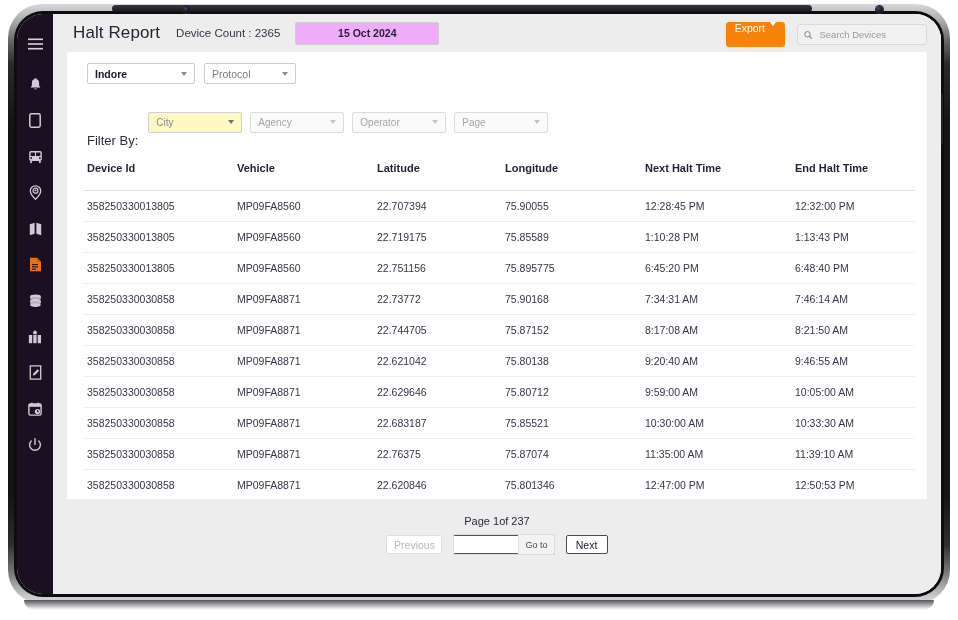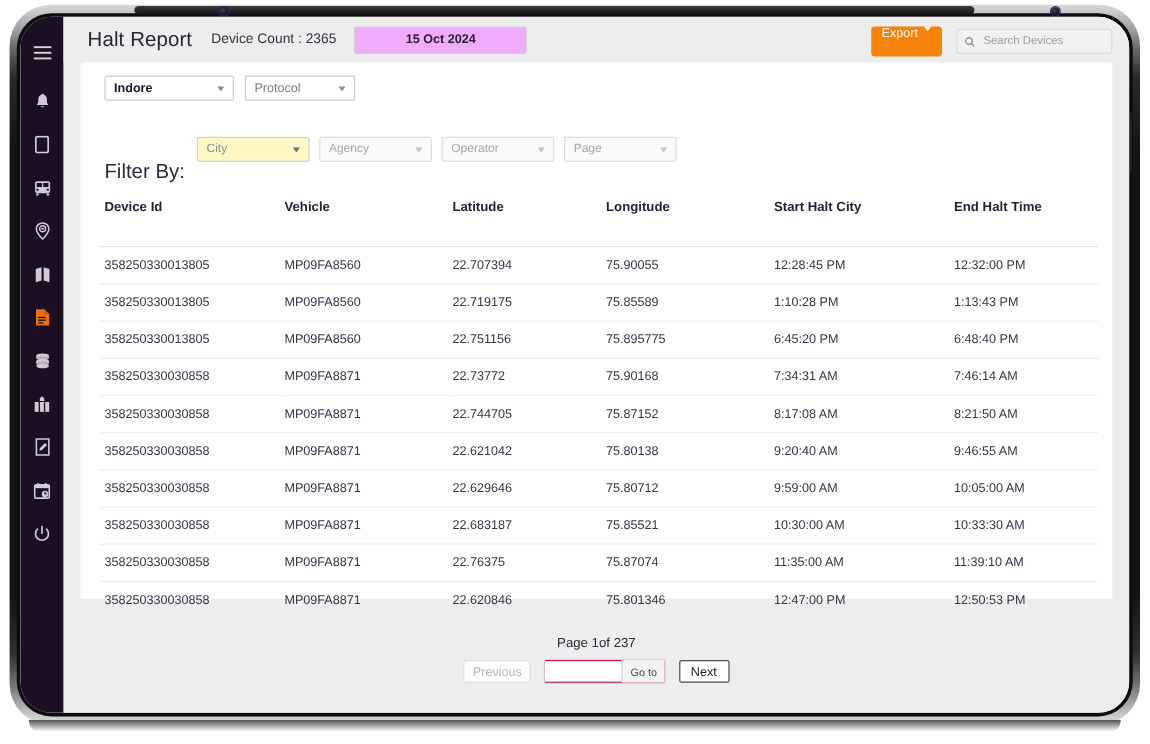--- a/index.html
+++ b/index.html
@@ -245,21 +245,21 @@
   }
 
   
   #filter-row {
     display: flex;
     align-items: center;
     padding: 12px 0 0 20px;
     gap: 8px;
   }
   #filter-label {
-    font-size: 17px;
+    font-size: 13px;
     color: #32293e;
     margin-right: 2px;
     white-space: nowrap;
     margin-top: 37px;
   }
   .filter-box {
     height: 21px;
     width: 94px;
     border: 1px solid #dcdcdc;
     border-radius: 2px;
@@ -283,21 +283,21 @@
     width: 828px;
     margin-left: 16px;
     border-collapse: collapse;
     table-layout: fixed;
   }
   #halt-table th {
     text-align: left;
     font-size: 11px;
     color: #261e33;
     font-weight: bold;
-    padding: 0 0 26px 0;
+    padding: 0 0 16px 0;
     border-bottom: 1px solid #e3e3e3;
   }
   #halt-table td {
     font-size: 10.5px;
     color: #3b3347;
     padding: 9px 0 9px 0;
     border-bottom: 1px solid #eeeeee;
     white-space: nowrap;
   }
   .col-device { width: 150px; padding-left: 4px !important; }
@@ -543,21 +543,21 @@
         </div>
 
         <div id="table-wrap">
           <table id="halt-table">
             <thead>
               <tr>
                 <th class="col-device">Device Id</th>
                 <th class="col-vehicle">Vehicle</th>
                 <th class="col-lat">Latitude</th>
                 <th class="col-lon">Longitude</th>
-                <th class="col-start">Start Halt City</th>
+                <th class="col-start">Next Halt Time</th>
                 <th class="col-end">End Halt Time</th>
               </tr>
             </thead>
             <tbody id="halt-table-body">
                 <tr>
                   <td class="col-device">358250330013805</td>
                   <td class="col-vehicle">MP09FA8560</td>
                   <td class="col-lat">22.707394</td>
                   <td class="col-lon">75.90055</td>
                   <td class="col-start">12:28:45 PM</td>

